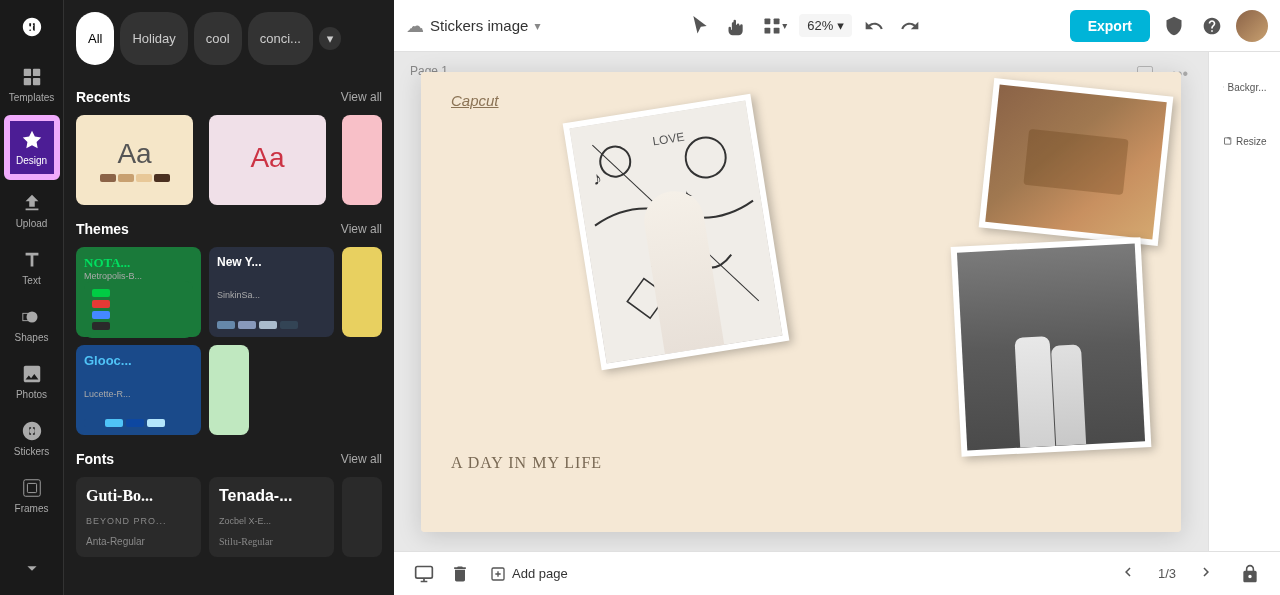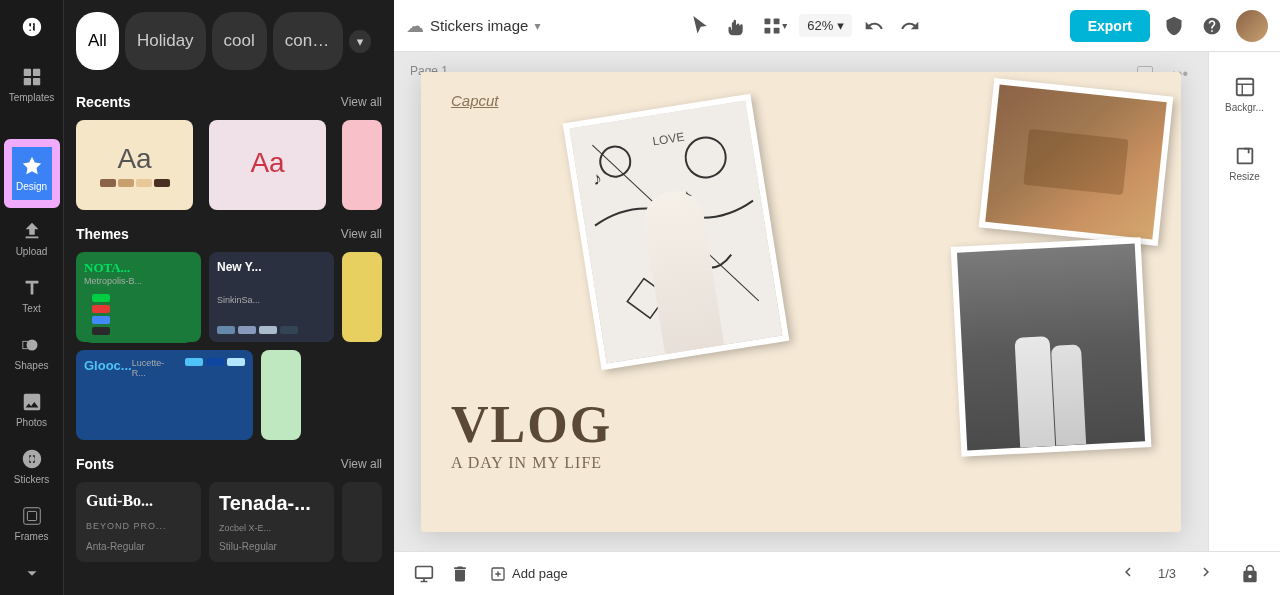--- a/index.html
+++ b/index.html
@@ -3,30 +3,30 @@
   <meta charset="utf-8">
   <style>
     * { box-sizing: border-box; margin: 0; padding: 0; }
     body { font-family: -apple-system, BlinkMacSystemFont, 'Segoe UI', sans-serif; background: #1a1a1a; color: #fff; width: 1280px; height: 595px; overflow: hidden; display: flex; flex-direction: column; }
 
     .app-container { display: flex; flex: 1; height: 595px; overflow: hidden; }
 
     
     .icon-sidebar { width: 64px; background: #1a1a1a; display: flex; flex-direction: column; align-items: center; padding: 8px 0; gap: 4px; border-right: 1px solid #333; }
     .icon-sidebar-item { display: flex; flex-direction: column; align-items: center; justify-content: center; width: 56px; padding: 8px 4px; border-radius: 8px; cursor: pointer; font-size: 10px; color: #aaa; gap: 4px; }
-    .icon-sidebar-item.active { background: #3b82f6; color: #fff; border: 8px solid #f0abfc; margin-top: 24px; }
+    .icon-sidebar-item.active { background: #4c1d95; color: #fff; border: 6px solid #f0abfc; }
     .icon-sidebar-item svg { width: 22px; height: 22px; }
     .icon-sidebar-item span { font-size: 10px; }
     .logo-item { margin-bottom: 8px; }
 
     
     .panel-sidebar { width: 330px; background: #1e1e1e; display: flex; flex-direction: column; overflow: hidden; }
     .panel-header { padding: 12px 12px 8px; }
     .filter-tags { display: flex; gap: 6px; align-items: center; flex-wrap: nowrap; overflow: hidden; }
-    .filter-tag { padding: 19px 12px; border-radius: 20px; font-size: 17px; cursor: pointer; white-space: nowrap; }
+    .filter-tag { padding: 19px 12px; border-radius: 20px; font-size: 13px; cursor: pointer; white-space: nowrap; }
     .filter-tag.active { background: #fff; color: #000; }
     .filter-tag.inactive { background: #333; color: #ccc; }
     .filter-tag.truncated { background: #333; color: #ccc; max-width: 70px; overflow: hidden; text-overflow: ellipsis; }
     .filter-more-btn { background: #333; border: none; color: #ccc; padding: 4px 8px; border-radius: 20px; cursor: pointer; font-size: 13px; }
 
     .panel-content { flex: 1; overflow-y: auto; padding: 0 12px 12px; }
     .panel-content::-webkit-scrollbar { width: 4px; }
     .panel-content::-webkit-scrollbar-thumb { background: #444; border-radius: 2px; }
 
     .section-header { display: flex; justify-content: space-between; align-items: center; margin: 16px 0 10px; }
@@ -42,21 +42,21 @@
     .recent-card-2 .aa-text { font-size: 28px; font-weight: 400; color: #cc3344; }
     .recent-card-2 .color-bar { display: flex; gap: 2px; margin-top: 4px; }
     .recent-card-partial { background: #f8c0c8; border-radius: 8px; height: 90px; cursor: pointer; width: 40px; overflow: hidden; }
 
     
     .theme-nota { background: #1a7a3a; border-radius: 8px; height: 90px; padding: 8px; display: flex; flex-direction: column; justify-content: space-between; }
     .theme-nota .swatches { display: flex; gap: 3px; }
 
     .theme-newy { background: #2a3040; border-radius: 8px; height: 90px; padding: 8px; display: flex; flex-direction: column; justify-content: space-between; }
 
-    .theme-glooc { background: #1a4a8a; border-radius: 8px; height: 90px; padding: 8px; display: flex; flex-direction: row; justify-content: space-between; }
+    .theme-glooc { background: #1a4a8a; border-radius: 8px; height: 90px; padding: 8px; display: flex; flex-direction: column; justify-content: space-between; }
 
     .theme-rubik { background: #2a1a1a; border-radius: 8px; height: 90px; padding: 8px; display: flex; flex-direction: column; justify-content: space-between; }
     .font-card { background: #2a2a2a; border-radius: 8px; padding: 10px; cursor: pointer; height: 80px; display: flex; flex-direction: column; justify-content: space-between; overflow: hidden; }
 
     
     .main-area { flex: 1; display: flex; flex-direction: column; background: #f0f0f0; }
 
     
     .top-bar { height: 52px; background: #fff; display: flex; align-items: center; justify-content: space-between; padding: 0 12px; border-bottom: 1px solid #e0e0e0; }
     .top-bar-left { display: flex; align-items: center; gap: 12px; }
@@ -82,21 +82,21 @@
     .canvas-frame { width: 760px; height: 460px; background: #f5e8d5; border-radius: 4px; box-shadow: 0 4px 24px rgba(0,0,0,0.15); position: relative; overflow: hidden; }
     .capcut-logo { position: absolute; top: 20px; left: 30px; font-size: 15px; color: #8b7355; font-style: italic; text-decoration: underline; }
 
     
     .vlog-text { position: absolute; bottom: 60px; left: 30px; }
     .vlog-title { font-size: 52px; font-weight: 900; color: #5a4a35; letter-spacing: 2px; font-family: serif; }
     .vlog-subtitle { font-size: 16px; color: #7a6a55; letter-spacing: 1px; font-family: serif; }
 
     
     .right-panel { width: 72px; background: #fff; border-left: 1px solid #e0e0e0; display: flex; flex-direction: column; align-items: center; padding: 16px 8px; gap: 16px; }
-    .right-panel-item { display: flex; flex-direction: column; align-items: center; gap: 4px; cursor: pointer; padding: 8px; border-radius: 8px; width: 60px; }
+    .right-panel-item { display: flex; flex-direction: row; align-items: center; gap: 4px; cursor: pointer; padding: 8px; border-radius: 8px; width: 60px; }
     .right-panel-item span { font-size: 10px; color: #555; text-align: center; }
 
     
     .bottom-bar { height: 44px; background: #fff; border-top: 1px solid #e0e0e0; display: flex; align-items: center; justify-between; padding: 0 16px; gap: 12px; }
     .bottom-bar-left { display: flex; align-items: center; gap: 8px; flex: 1; }
     .bottom-bar-right { display: flex; align-items: center; gap: 8px; }
     .add-page-btn { display: flex; align-items: center; gap: 6px; font-size: 13px; color: #333; cursor: pointer; padding: 4px 8px; border-radius: 4px; }
     .nav-btn { background: none; border: none; cursor: pointer; color: #555; padding: 4px; }
 
     
@@ -277,23 +277,23 @@
         <span class="section-title">Fonts</span>
         <button class="view-all-btn">View all</button>
       </div>
       <div class="fonts-row">
         <div class="font-card">
           <div style="font-size:16px;font-weight:700;color:#fff;font-family:serif;overflow:hidden;text-overflow:ellipsis;white-space:nowrap;">Guti-Bo...</div>
           <div style="font-size:9px;color:#888;overflow:hidden;text-overflow:ellipsis;white-space:nowrap;text-transform:uppercase;letter-spacing:1px;">BEYOND PRO...</div>
           <div style="font-size:10px;color:#888;overflow:hidden;text-overflow:ellipsis;white-space:nowrap;">Anta-Regular</div>
         </div>
         <div class="font-card">
-          <div style="font-size:20px;font-weight:700;color:#fff;overflow:hidden;text-overflow:ellipsis;white-space:nowrap;">Tenada-...</div>
+          <div style="font-size:16px;font-weight:700;color:#fff;overflow:hidden;text-overflow:ellipsis;white-space:nowrap;">Tenada-...</div>
           <div style="font-size:9px;color:#888;overflow:hidden;text-overflow:ellipsis;white-space:nowrap;">Zocbel X-E...</div>
-          <div style="font-size:10px;color:#888;overflow:hidden;text-overflow:ellipsis;white-space:nowrap;">Stilu-Regular</div>
+          <div style="font-size:10px;color:#888;overflow:hidden;text-overflow:ellipsis;white-space:nowrap;font-family:Liberation Serif, serif;">Stilu-Regular</div>
         </div>
         <div style="background:#2a2a2a;border-radius:8px;height:80px;overflow:hidden;width:40px;"></div>
       </div>
     </div>
   </div>
 
   <div class="main-area">
 
     <div class="top-bar">
       <div class="top-bar-left">
@@ -404,21 +404,20 @@
             <div style="position:absolute;bottom:0;right:20px;width:190px;height:210px;background:#fff;padding:6px;box-shadow:3px 3px 10px rgba(0,0,0,0.25);transform:rotate(-3deg);z-index:3;">
               <div style="width:100%;height:100%;background:linear-gradient(to bottom,#7a7a7a,#5a5a5a,#4a4a4a);position:relative;overflow:hidden;">
 
                 <div style="position:absolute;bottom:0;left:30%;width:35px;height:110px;background:linear-gradient(to bottom,#e8e8e8,#d0d0d0);border-radius:8px 8px 0 0;"></div>
                 <div style="position:absolute;bottom:0;left:50%;width:30px;height:100px;background:linear-gradient(to bottom,#e0e0e0,#c8c8c8);border-radius:8px 8px 0 0;"></div>
               </div>
             </div>
           </div>
 
           <div class="vlog-text">
-            <div class="vlog-title">VLOG</div>
             <div class="vlog-subtitle">A DAY IN MY LIFE</div>
           </div>
         </div>
       </div>
 
       <div class="right-panel">
         <div class="right-panel-item">
           <svg viewBox="0 0 24 24" fill="currentColor" width="22" height="22">
               <rect x="3" y="3" width="18" height="18" rx="2" fill="none" stroke="#555" stroke-width="2"></rect>
               <path d="M3 9h18M9 9v12" stroke="#555" stroke-width="1.5" fill="none"></path>

